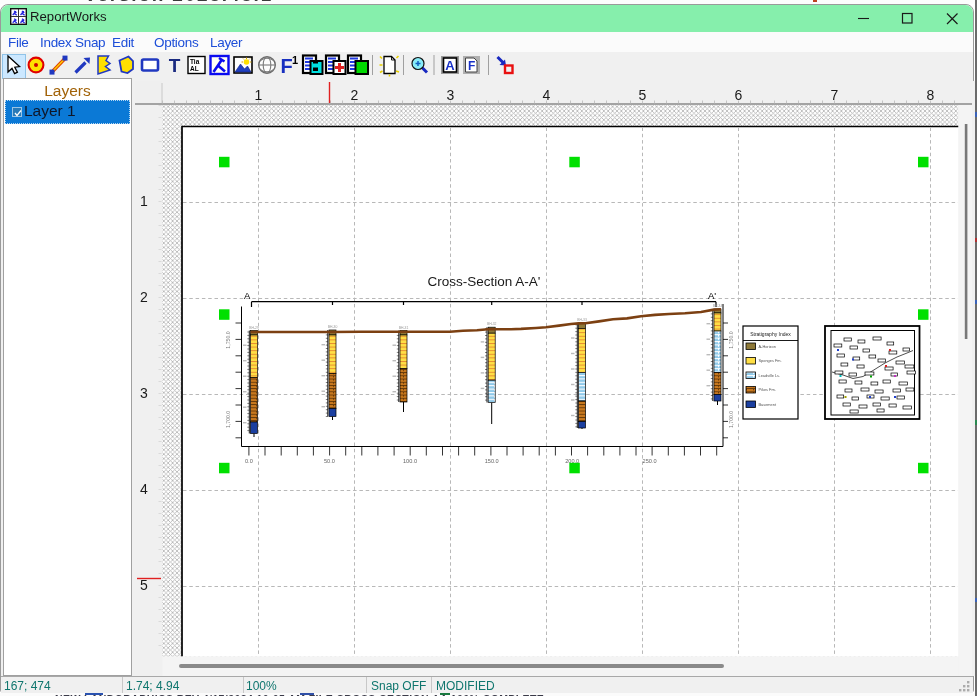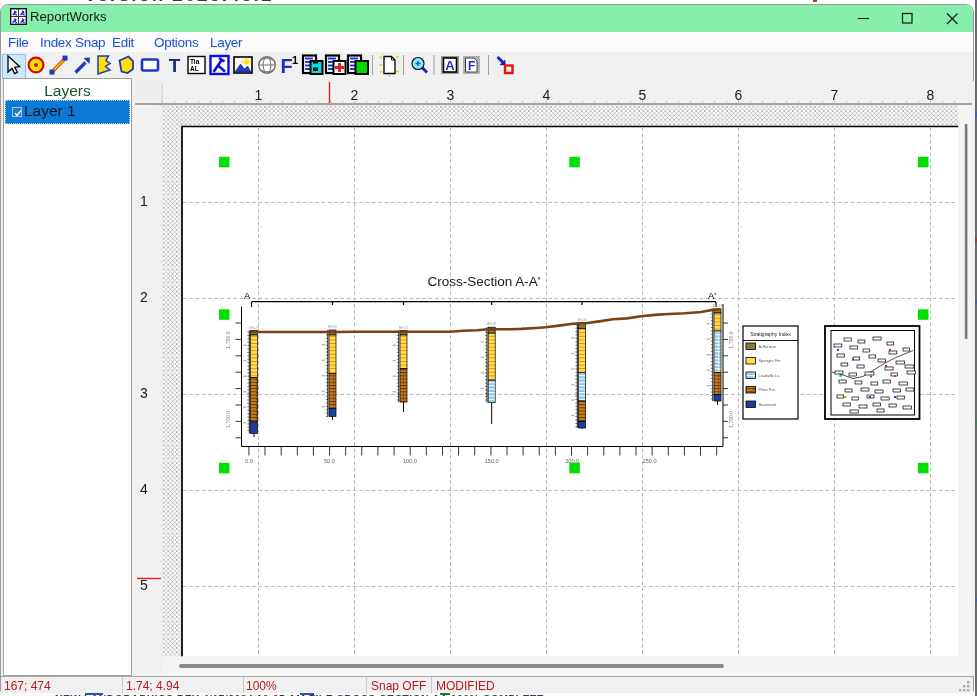--- a/index.html
+++ b/index.html
@@ -9,26 +9,26 @@
 #win{position:absolute;left:0;top:4px;width:974px;height:689px;background:#f0f0f0;
   border:1px solid #9a9a9a;border-bottom:1px solid #9a9a9a;border-radius:8px 8px 3px 3px;box-sizing:border-box}
 #titlebar{position:absolute;left:0;top:0;width:100%;height:27px;background:#86efac;border-radius:8px 8px 0 0}
 #title-txt{position:absolute;left:29px;top:4px;font-size:13.2px;color:#191919}
 #winbtns{position:absolute;right:0;top:0;height:27px}
 #menubar{position:absolute;left:0;top:27px;width:100%;height:20px;background:#fbfbfb}
 #menubar span{position:absolute;top:2.5px;font-size:13.5px;color:#1d4ed8;letter-spacing:-0.3px}
 #toolbar{position:absolute;left:0;top:47px;width:100%;height:26px;background:#f0f0f0}
 #selbtn{position:absolute;left:1px;top:2px;width:22px;height:23px;background:#cce8ff;border:1px solid #90c3e8}
 #statusbar{position:absolute;left:0;top:671px;width:972px;height:16.5px;background:#f0f0f0;border-top:1px solid #a8a8a8}
-#statusbar span{position:absolute;top:2px;font-size:12px;color:#b91c1c;white-space:pre}
+#statusbar span{position:absolute;top:2px;font-size:12px;color:#0f766e;white-space:pre}
 .ssep{position:absolute;top:0;width:1px;height:17px;background:#c8c8c8}
 #bottomstrip{position:absolute;left:0;top:693px;width:977px;height:3px;background:#fbfbfb;overflow:hidden}
 #rightstrip{position:absolute;left:975px;top:0;width:2px;height:696px;background:#6b6b6b}
 #panel{position:absolute;left:2px;top:73px;width:129px;height:598px;background:#fff;border:1px solid #a0a0a0;box-sizing:border-box}
-#panel .hdr{display:block;text-align:center;font-size:15.5px;color:#14532d;margin-top:3px}
+#panel .hdr{display:block;text-align:center;font-size:15.5px;color:#a16207;margin-top:3px}
 #layerrow{position:absolute;left:1px;top:21px;width:125px;height:24px;background:#0b79d6;outline:1px dotted rgba(255,255,255,.7);outline-offset:-1px}
 #layerrow .cb{position:absolute;left:7px;top:7px;width:10px;height:10px;background:#2a7ab8;border:1px solid #9cc4e4;box-sizing:border-box}
 #layerrow .cb svg{position:absolute;left:0;top:0}
 #layerrow .lbl{position:absolute;left:19px;top:2px;font-size:15.5px;color:#0f172a}
 #mainbg{position:absolute;left:0;top:73px;width:974px;height:598px;background:#d7e9f8}
 #canvas-svg{position:absolute;left:134px;top:76px}
 </style></head>
 <body>
 <div id="mainbg"></div>
 <div id="topstrip">

